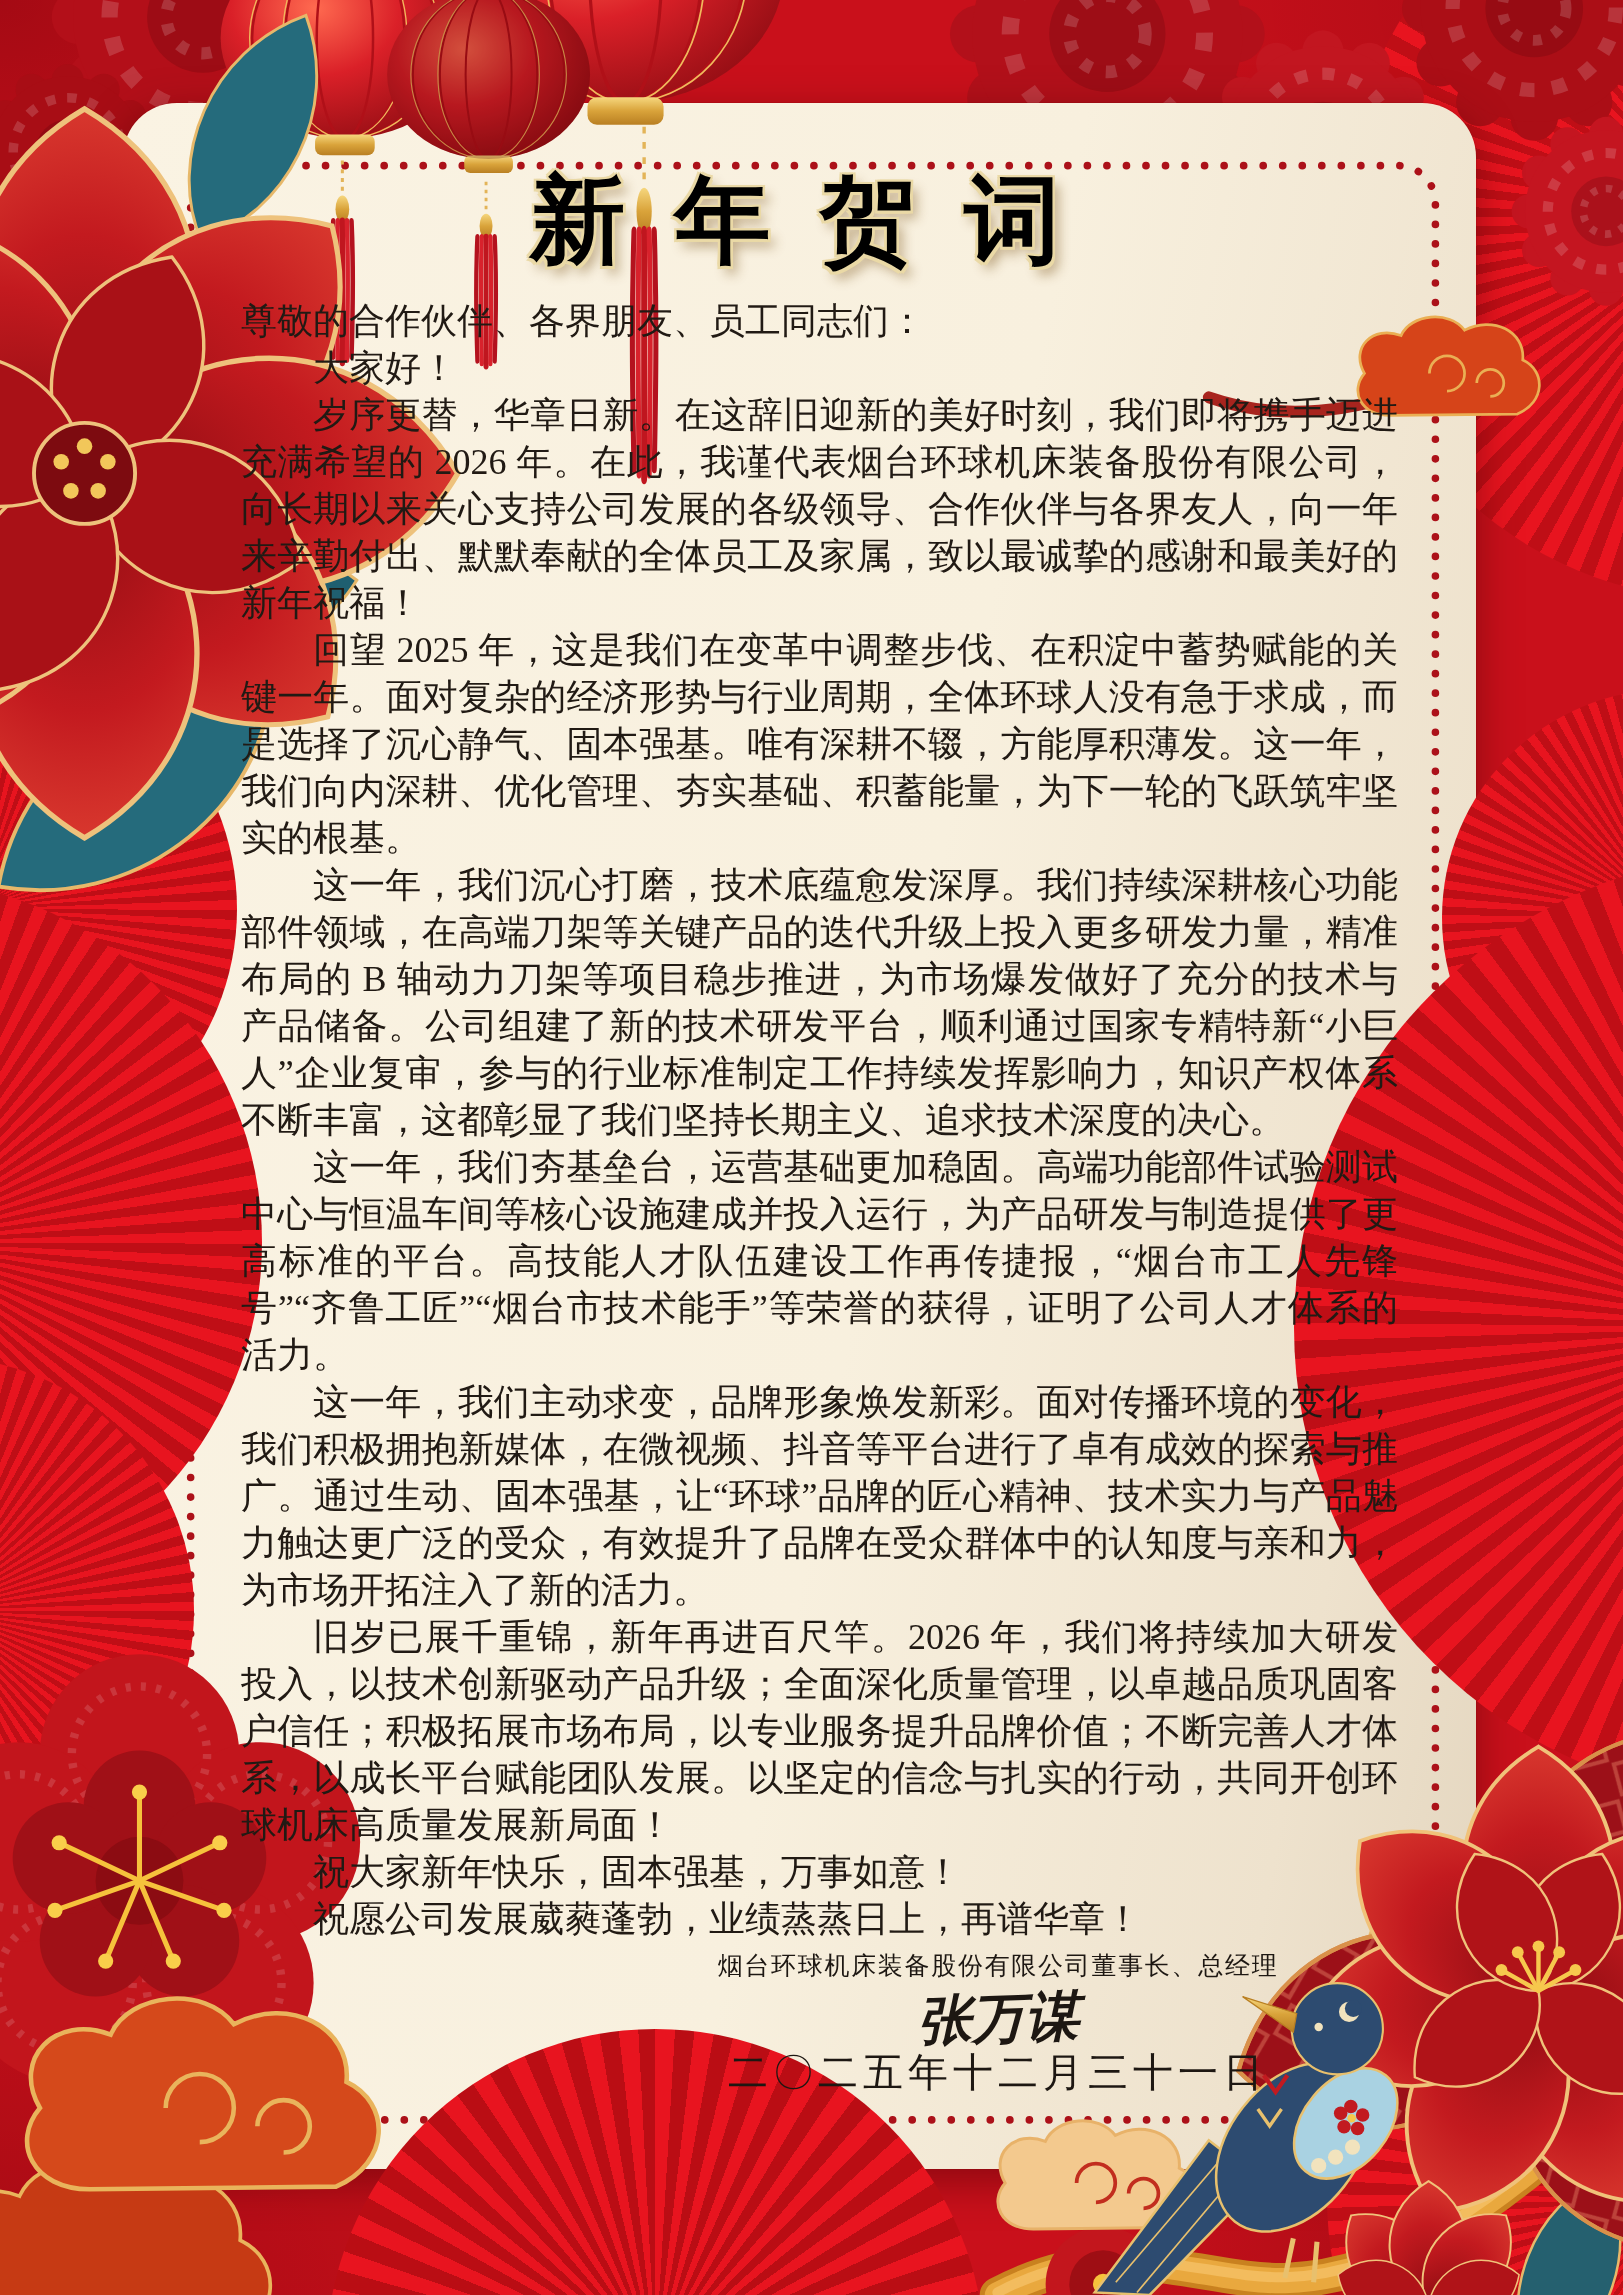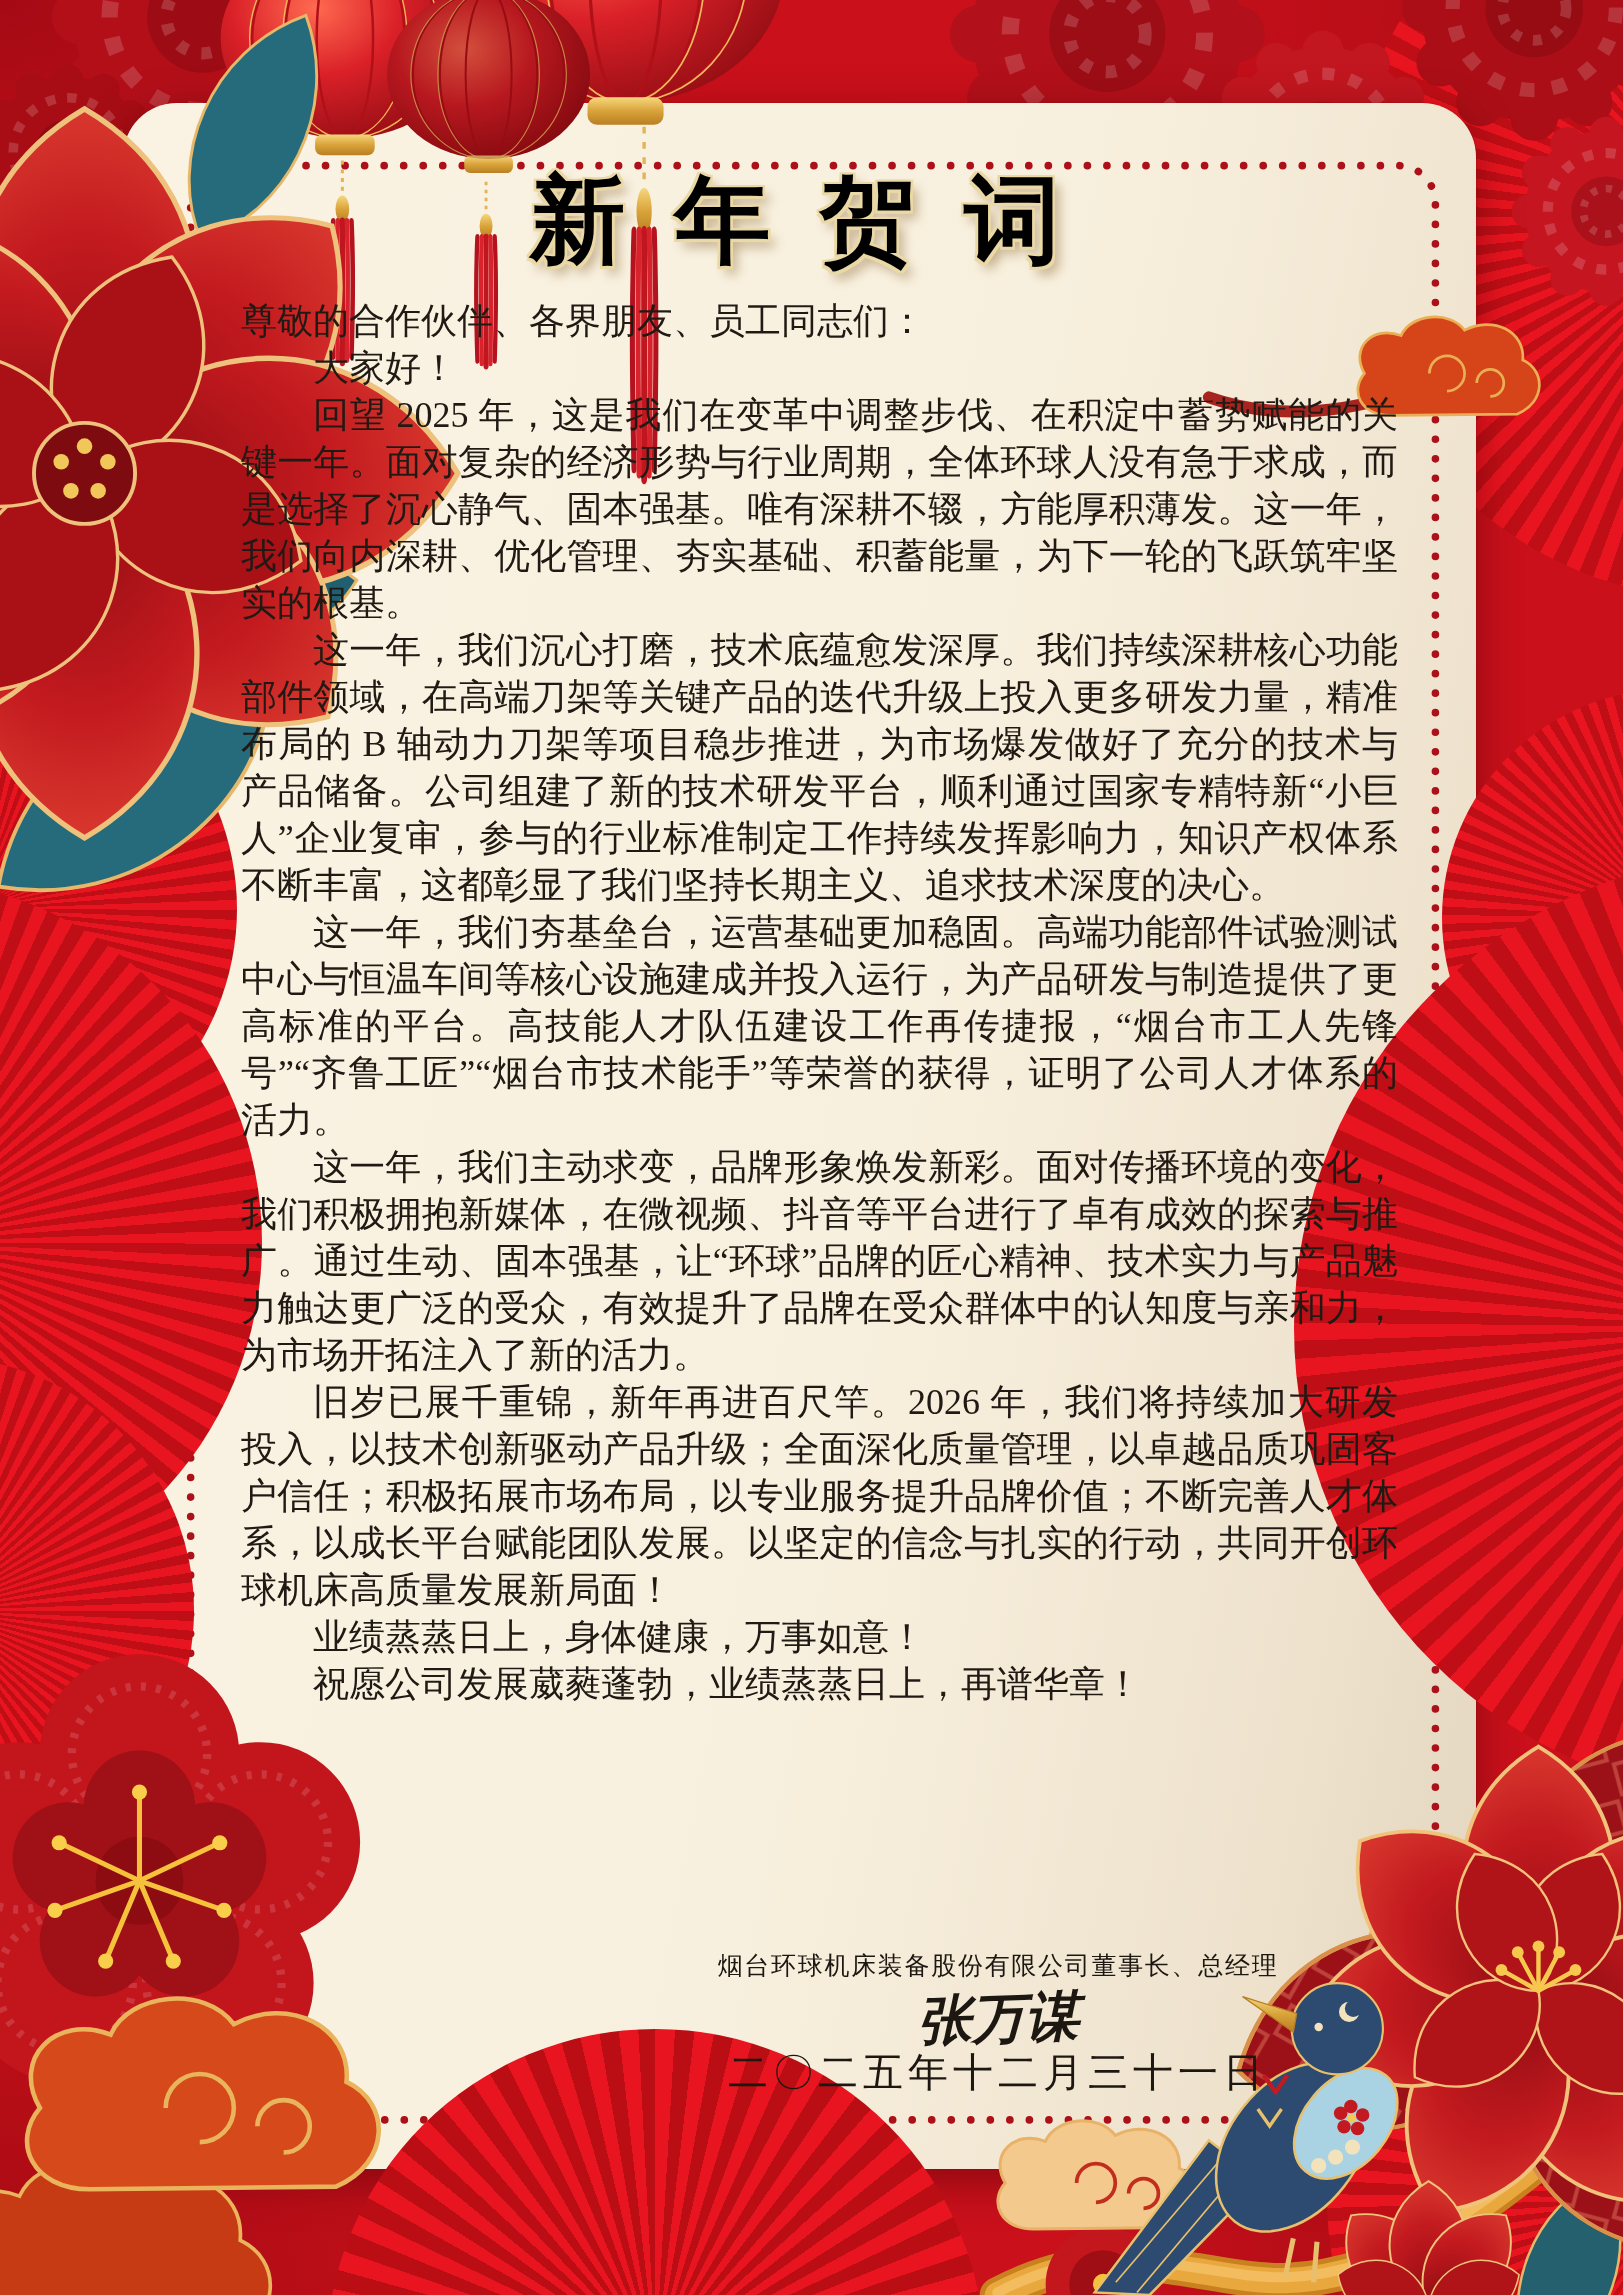--- a/index.html
+++ b/index.html
@@ -362,26 +362,27 @@
     <path d="M1534 2382 L1470 2362 L1530 2404 Z" fill="url(#goldGrad)" stroke="#b97f22" stroke-width="1.5"></path>
     <circle cx="1560" cy="2398" r="5" fill="#f2e3bd"></circle>
   </g>
 </svg>
 
 <div id="title" class="abs">新年贺词</div>
 
 <div id="bodytext" class="abs">
   <p class="salutation">尊敬的合作伙伴、各界朋友、员工同志们：</p>
   <p>大家好！</p>
+  <p>岁序更替，华章日新。在这辞旧迎新的美好时刻，我们即将携手迈进充满希望的 2026 年。在此，我谨代表烟台环球机床装备股份有限公司，向长期以来关心支持公司发展的各级领导、合作伙伴与各界友人，向一年来辛勤付出、默默奉献的全体员工及家属，致以最诚挚的感谢和最美好的新年祝福！</p>
   <p>回望 2025 年，这是我们在变革中调整步伐、在积淀中蓄势赋能的关键一年。面对复杂的经济形势与行业周期，全体环球人没有急于求成，而是选择了沉心静气、固本强基。唯有深耕不辍，方能厚积薄发。这一年，我们向内深耕、优化管理、夯实基础、积蓄能量，为下一轮的飞跃筑牢坚实的根基。</p>
   <p>这一年，我们沉心打磨，技术底蕴愈发深厚。我们持续深耕核心功能部件领域，在高端刀架等关键产品的迭代升级上投入更多研发力量，精准布局的 B 轴动力刀架等项目稳步推进，为市场爆发做好了充分的技术与产品储备。公司组建了新的技术研发平台，顺利通过国家专精特新“小巨人”企业复审，参与的行业标准制定工作持续发挥影响力，知识产权体系不断丰富，这都彰显了我们坚持长期主义、追求技术深度的决心。</p>
   <p>这一年，我们夯基垒台，运营基础更加稳固。高端功能部件试验测试中心与恒温车间等核心设施建成并投入运行，为产品研发与制造提供了更高标准的平台。高技能人才队伍建设工作再传捷报，“烟台市工人先锋号”“齐鲁工匠”“烟台市技术能手”等荣誉的获得，证明了公司人才体系的活力。</p>
   <p>这一年，我们主动求变，品牌形象焕发新彩。面对传播环境的变化，我们积极拥抱新媒体，在微视频、抖音等平台进行了卓有成效的探索与推广。通过生动、固本强基，让“环球”品牌的匠心精神、技术实力与产品魅力触达更广泛的受众，有效提升了品牌在受众群体中的认知度与亲和力，为市场开拓注入了新的活力。</p>
   <p>旧岁已展千重锦，新年再进百尺竿。2026 年，我们将持续加大研发投入，以技术创新驱动产品升级；全面深化质量管理，以卓越品质巩固客户信任；积极拓展市场布局，以专业服务提升品牌价值；不断完善人才体系，以成长平台赋能团队发展。以坚定的信念与扎实的行动，共同开创环球机床高质量发展新局面！</p>
-  <p>业绩蒸蒸日上，身体健康，万事如意！</p>
+  <p>祝大家新年快乐，固本强基，万事如意！</p>
   <p>祝愿公司发展葳蕤蓬勃，业绩蒸蒸日上，再谱华章！</p>
 </div>
 
 <div id="signature" class="abs">
   <div class="sig-company">烟台环球机床装备股份有限公司董事长、总经理</div>
   <div class="sig-name">张万谋</div>
   <div class="sig-date">二〇二五年十二月三十一日</div>
 </div>
 
 

